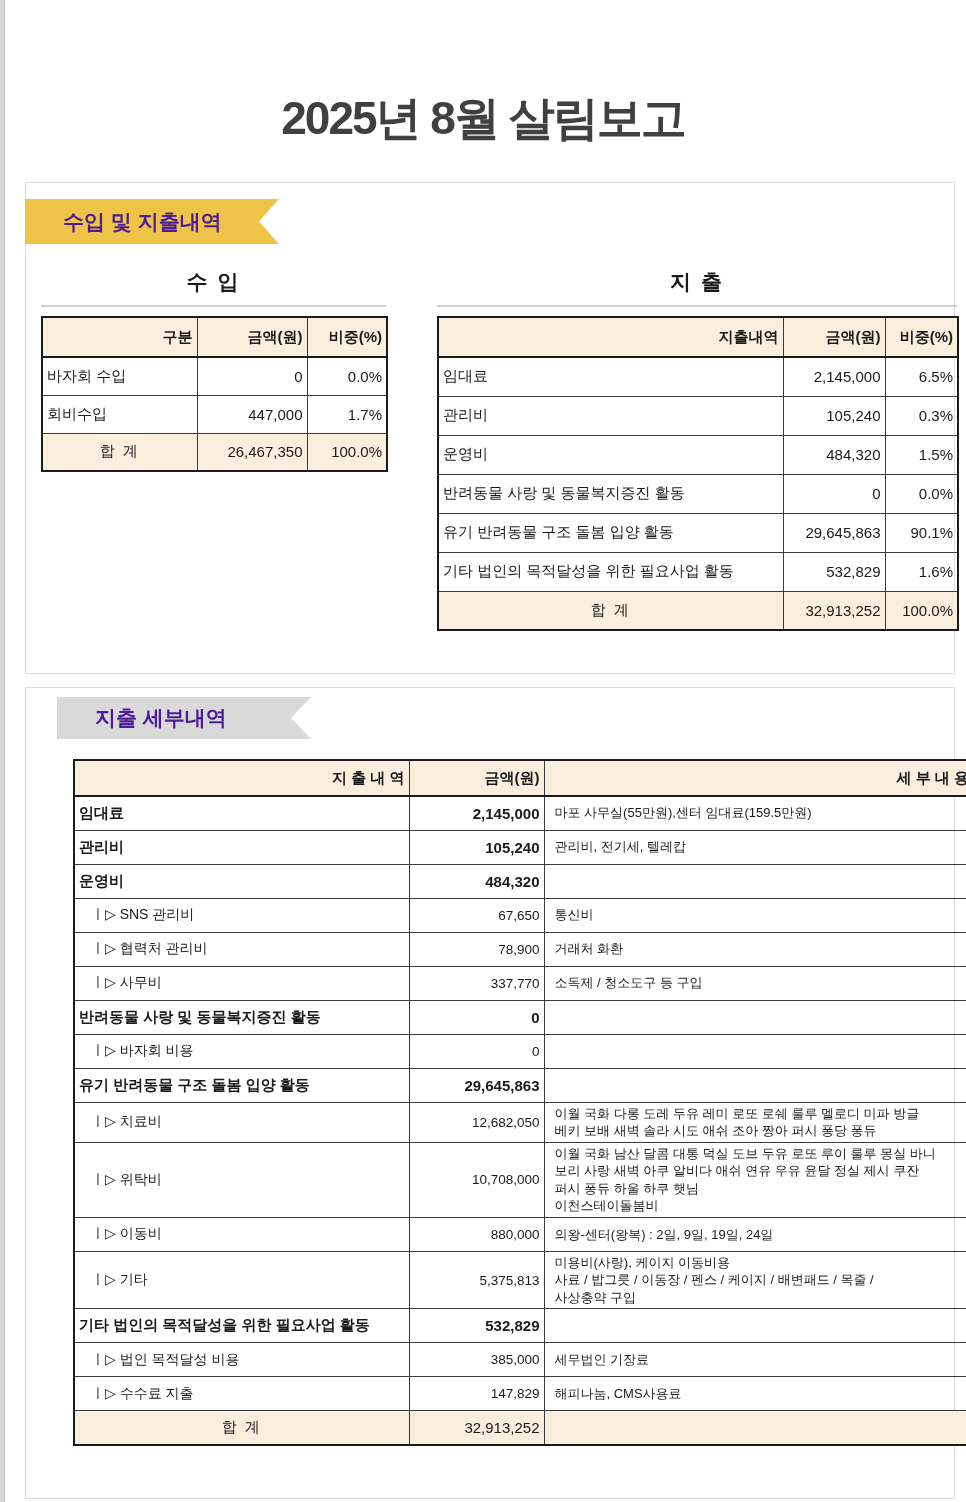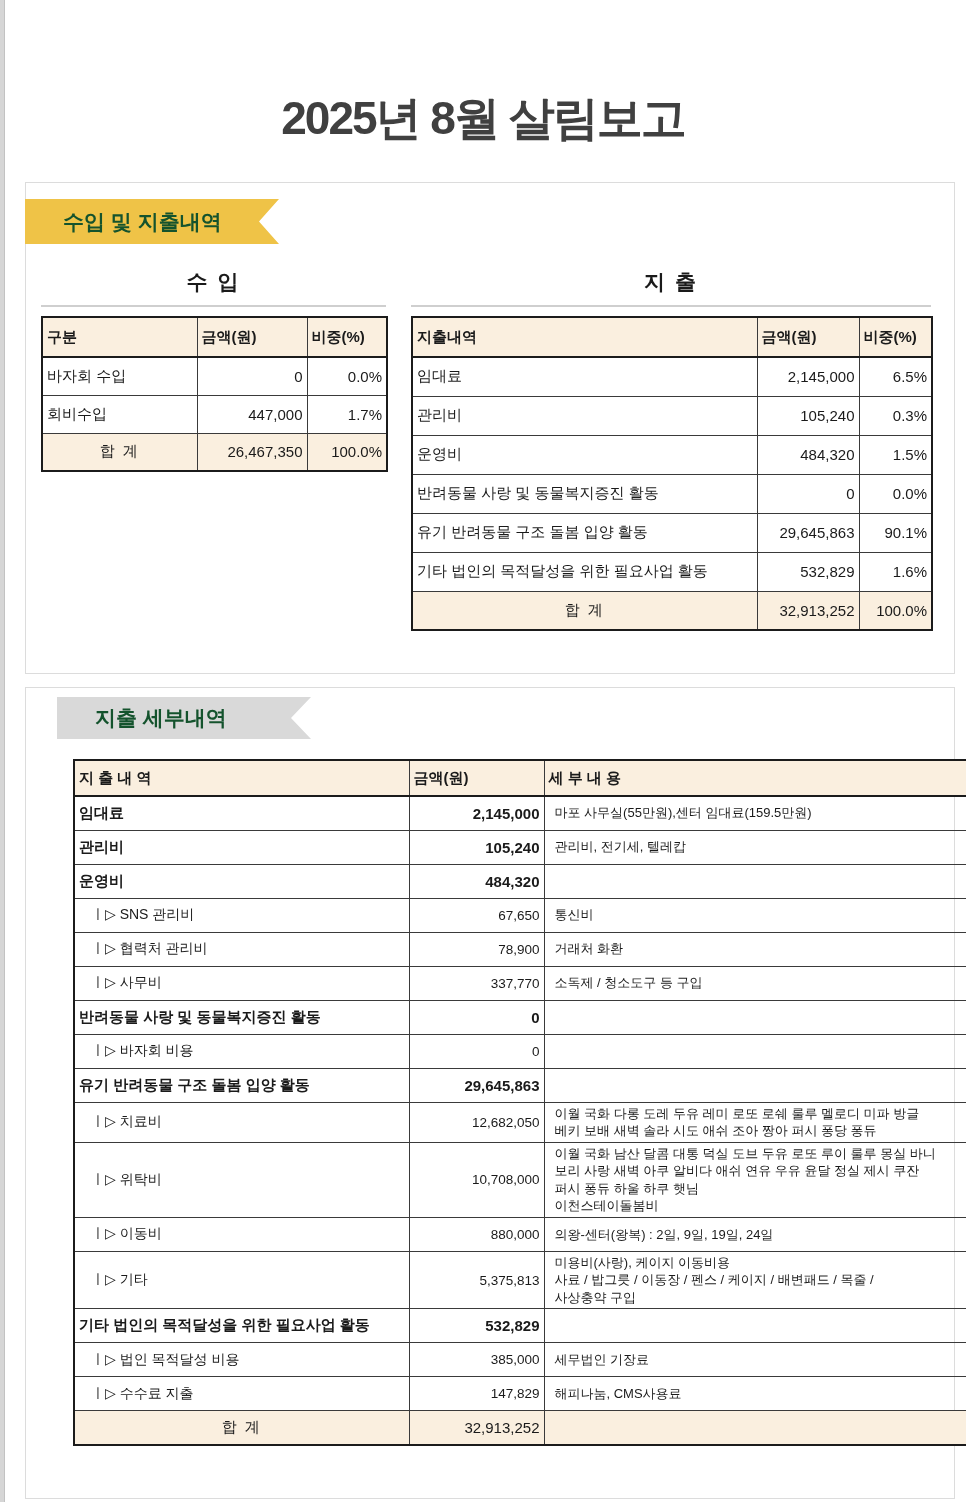--- a/index.html
+++ b/index.html
@@ -38,28 +38,28 @@
   }
   .section-1 { margin-top:32px; height:492px; }
   .section-2 { margin-top:13px; height:812px;padding-left:32px; }
   .ribbon {
     position:relative;
     margin:16px 0 0 -1px;
     width:254px; height:45px;
     display:flex; align-items:center;
     padding-left:38px;
     font-size:21px; font-weight:700;
-    color:#14532d;
+    color:#4c1d95;
     clip-path: polygon(0 0, 100% 0, calc(100% - 20px) 50%, 100% 100%, 0 100%);
   }
   .ribbon-yellow { background:#efc347; }
   .ribbon-gray { background:#d9d9d9; margin-top:9px; height:42px; }
   .cols {
     display:flex;
-    gap:25px;
+    gap:51px;
     margin-top:24px;
     padding:0 15px;
   }
   .col-income { width:345px; }
   .col-expense { width:520px; }
   .block-title {
     font-size:21px; font-weight:700;
     text-align:center;
     letter-spacing:2px;
     padding-bottom:9px;
@@ -74,21 +74,21 @@
   table.data-table { border:2px solid #1b1b1b; }
   .data-table th, .data-table td {
     border:1px solid #3a3a3a;
     padding:2px 4px;
     font-size:15px;
     overflow:hidden;
   }
   .data-table th {
     background:#faefdf;
     font-weight:700;
-    text-align:left;
+    text-align:right;
     height:40px;
     border-bottom:2px solid #1b1b1b;
     margin-left:18px;
   }
   .label-cell { text-align:left; padding-left:3px; }
   .amount-cell { text-align:right; padding-right:6px; }
   .pct-cell { text-align:right; padding-right:4px; font-size:14px; }
   .income-table td { height:38px; }
   .expense-table td { height:39px; }
   .total-row td {

